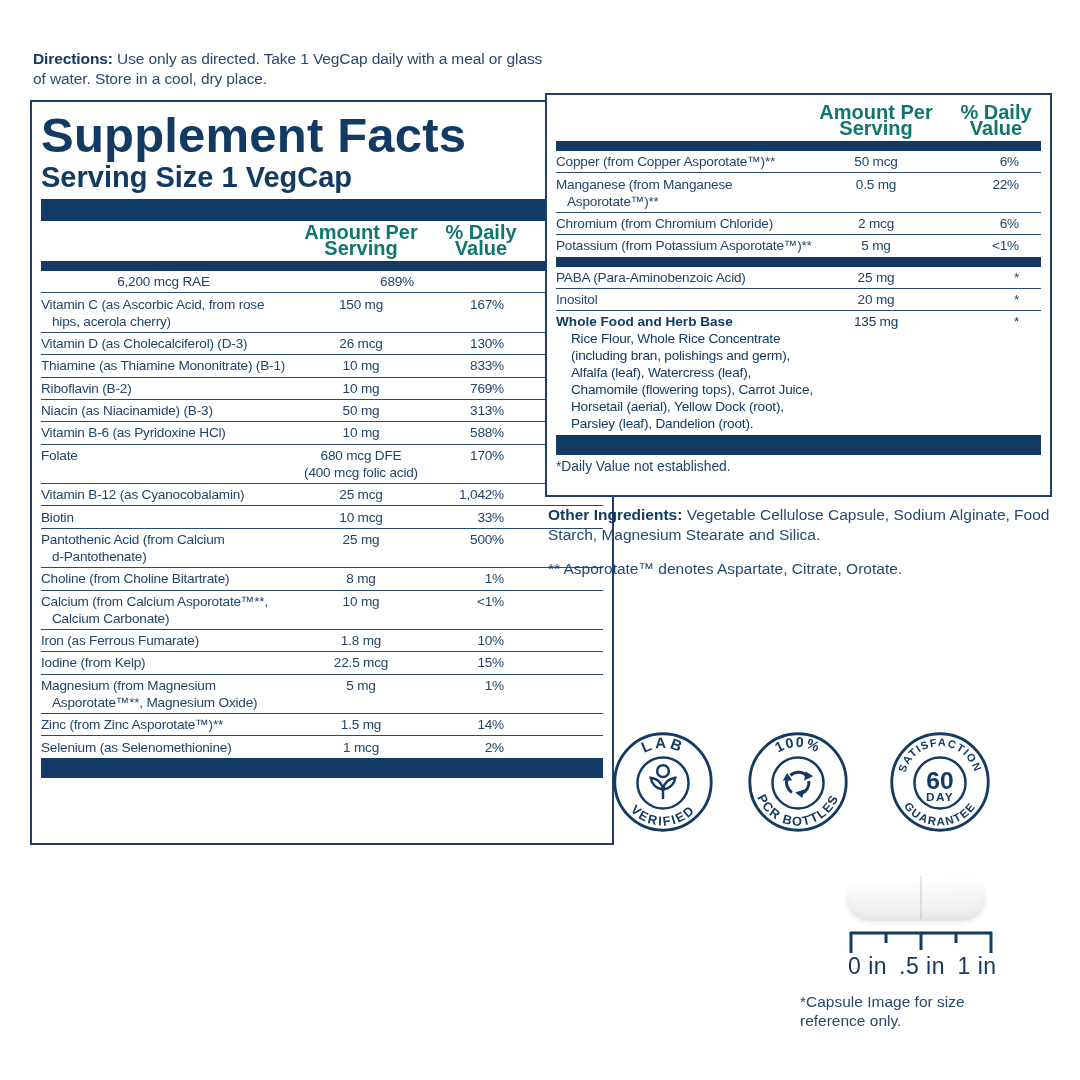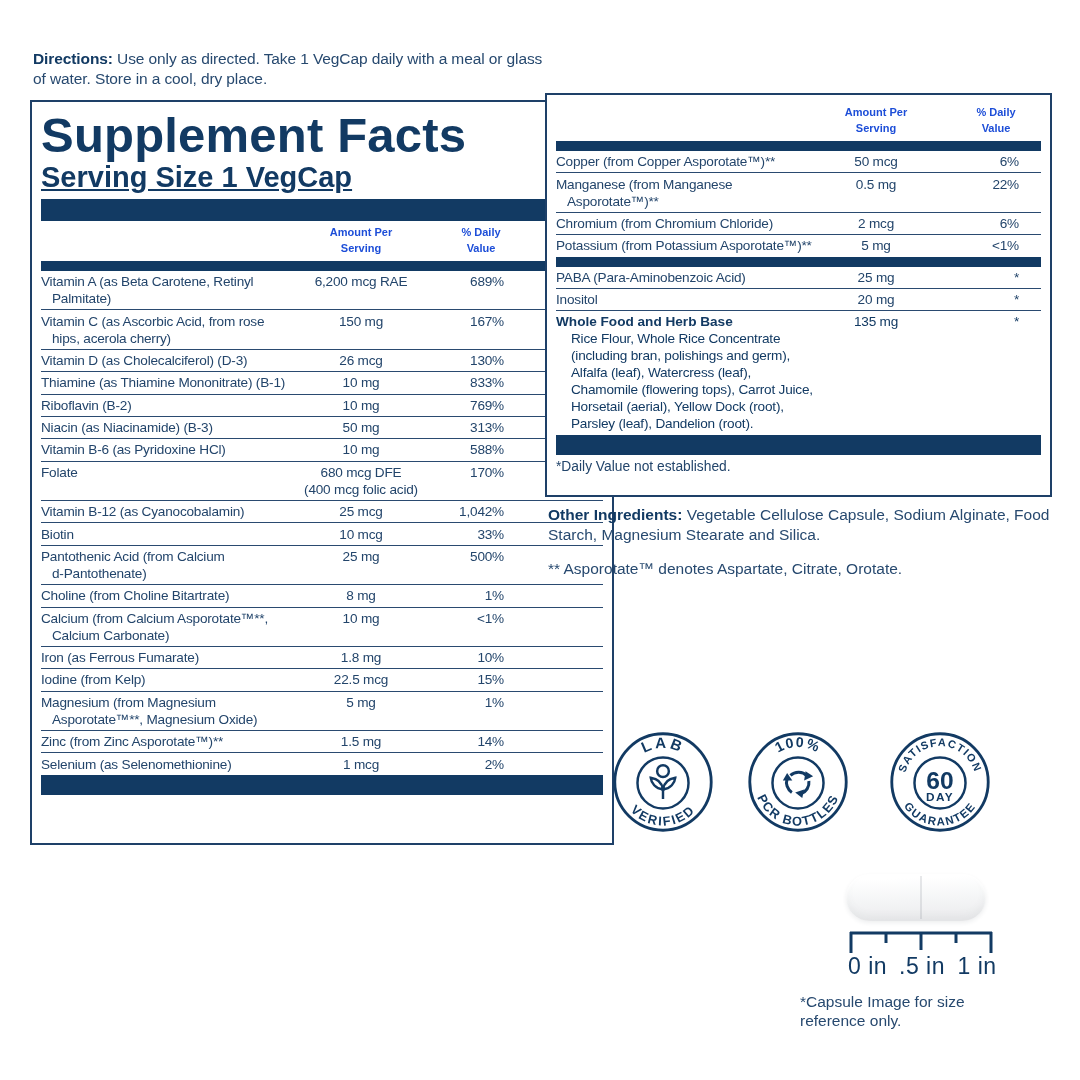--- a/index.html
+++ b/index.html
@@ -9,27 +9,27 @@
 
   
   .directions{left:33px;top:49px;width:518px;font-size:15.5px;line-height:19.5px;color:#27496f;letter-spacing:-0.1px;}
   .directions b{font-weight:bold;}
 
   
   .facts-box{border:2px solid #1e4068;box-sizing:border-box;padding:6px 9px;background:#fff;}
   .box-left{left:30px;top:100px;width:584px;height:745px;}
   .box-right{left:545px;top:93px;width:507px;height:404px;}
   .sf-title{font-size:49px;font-weight:bold;color:#123a63;letter-spacing:0.2px;line-height:50px;margin-top:2px;}
-  .sf-serving{font-size:29px;font-weight:bold;color:#123a63;line-height:33px;margin:1px 0 5px 0;text-decoration:underline;}
+  .sf-serving{font-size:29px;font-weight:bold;color:#123a63;line-height:33px;margin:1px 0 5px 0;}
   .bar{background:#123a63;}
   .bar-thick{height:22px;}
   .bar-mid{height:10px;}
   .bar-bottom{height:20px;margin-top:0px;}
   .t-head{display:grid;grid-template-columns:245px 150px 90px;padding:3px 0 5px 0;}
-  .t-head .h-amt,.t-head .h-dv{font-size:11px;font-weight:bold;color:#1d4ed8;text-align:center;line-height:16px;}
+  .t-head .h-amt,.t-head .h-dv{font-size:20px;font-weight:bold;color:#0f766e;text-align:center;line-height:16px;}
   .rows{}
   .t-row{display:grid;grid-template-columns:245px 150px 90px;border-top:1.5px solid #2a4a70;padding:2.2px 0 2.2px 0;font-size:13.6px;line-height:17px;letter-spacing:-0.2px;}
   .t-row.first{border-top:none;}
   .t-row .c-name div{white-space:nowrap;}
   .t-row .c-name .wrap{padding-left:11px;}
   .t-row .c-name .sub{padding-left:15px;}
   .t-row.bold .c-name > div:first-child{font-weight:bold;color:#123a63;letter-spacing:0;}
   .t-row .c-amt{text-align:center;white-space:nowrap;}
   .t-row .c-dv{text-align:right;padding-right:22px;}
   .footnote{font-size:13.8px;padding:4px 0 0 0;color:#23456b;}
@@ -75,24 +75,20 @@
   <div class="sf-serving">Serving Size 1 VegCap</div>
   <div class="bar bar-thick"></div>
   <div class="t-head">
     <div></div>
     <div class="h-amt">Amount Per<br>Serving</div>
     <div class="h-dv">% Daily<br>Value</div>
   </div>
   <div class="bar bar-mid"></div>
   <div class="rows" id="rows-left">
       <div class="t-row first">
-        <div class="c-name">
-          <div>Vitamin A (as Beta Carotene, Retinyl</div>
-          <div class="wrap">Palmitate)</div>
-        </div>
         <div class="c-amt">
           <div>6,200 mcg RAE</div>
         </div>
         <div class="c-dv">689%</div>
       </div>
       <div class="t-row">
         <div class="c-name">
           <div>Vitamin C (as Ascorbic Acid, from rose</div>
           <div class="wrap">hips, acerola cherry)</div>
         </div>

